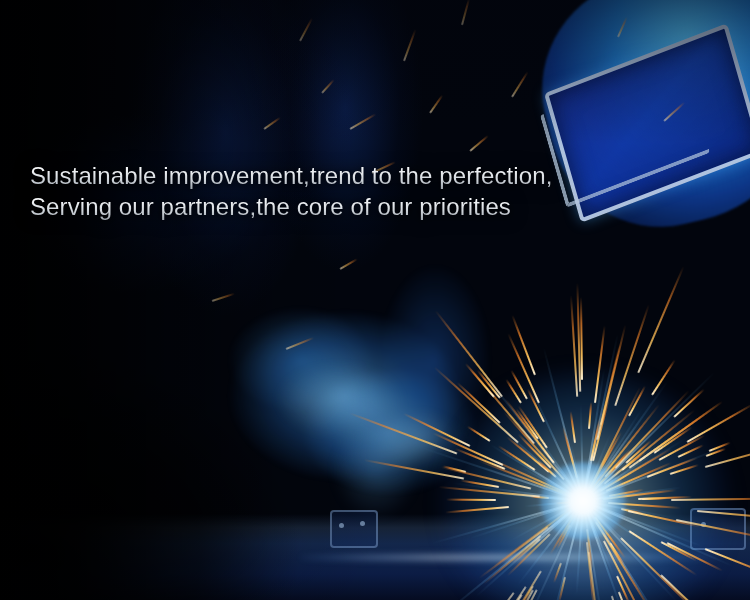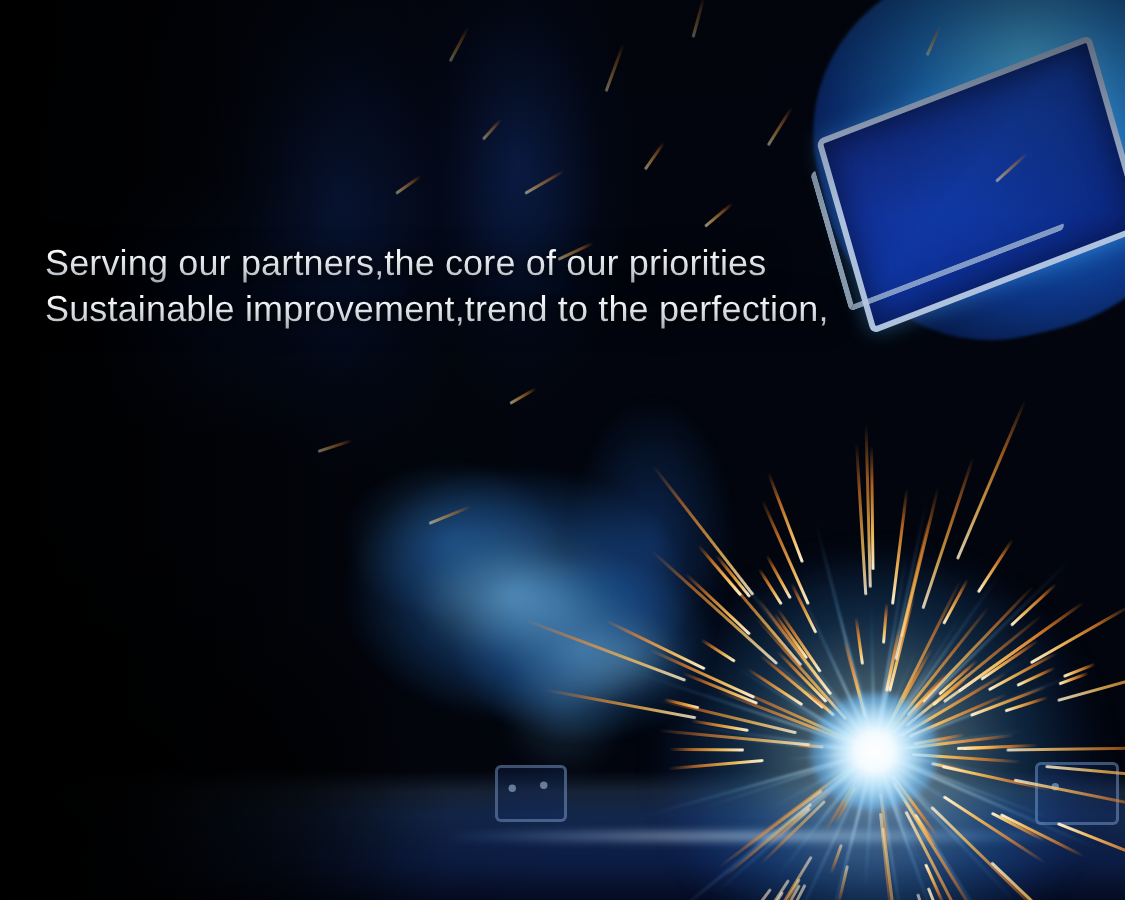--- a/index.html
+++ b/index.html
@@ -394,18 +394,18 @@
       <span class="spark dim" style="left: 212px; top: 300px; width: 24px; transform: rotate(-18deg);"></span>
       <span class="spark dim" style="left: 286px; top: 348px; width: 30px; transform: rotate(-22deg);"></span>
       <span class="spark dim" style="left: 340px; top: 268px; width: 20px; transform: rotate(-30deg);"></span>
     </div>
   <div class="arc-core"></div>
 
   <div class="bg-layer vignette"></div>
 
   <div id="text-block">
     <div id="en-group">
+      <div class="en-line">Sustainable improvement,trend to the perfection,</div>
       <div class="en-line">Serving our partners,the core of our priorities</div>
-      <div class="en-line">Sustainable improvement,trend to the perfection,</div>
     </div>
   </div>
 
 </div>
 
 </body></html>

